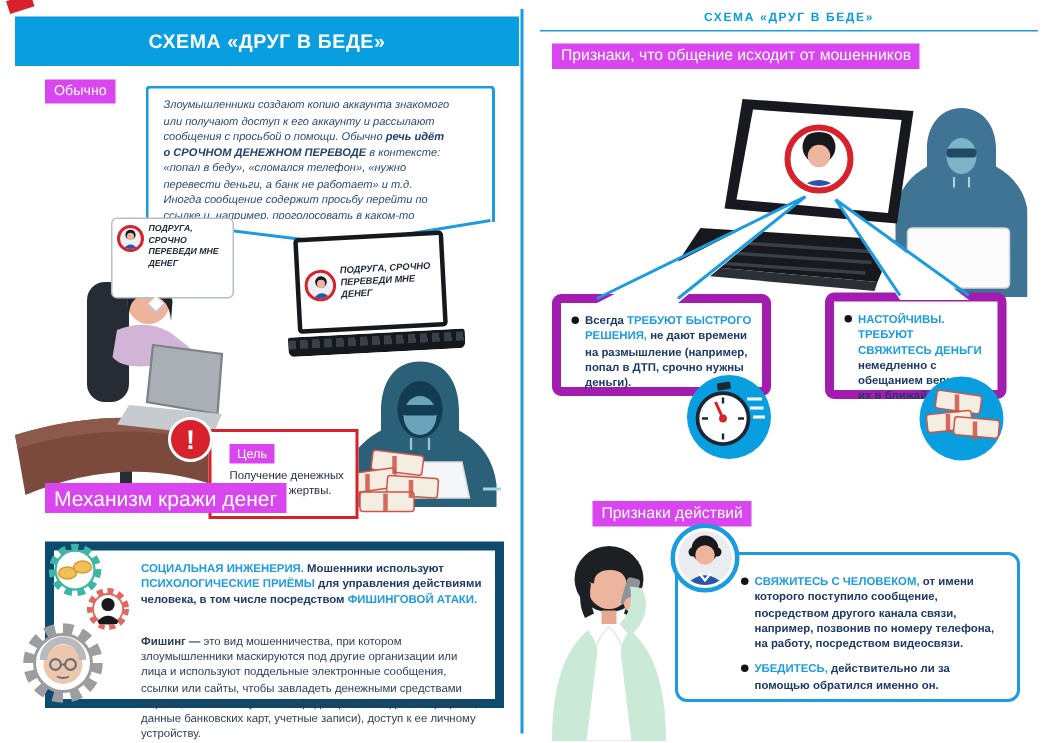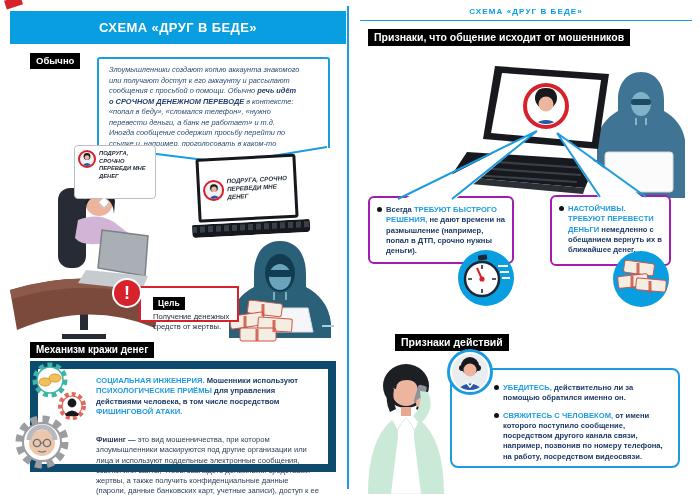--- a/index.html
+++ b/index.html
@@ -1,20 +1,20 @@
 <!DOCTYPE html>
 <html><head>
 <meta charset="utf-8">
 <style>
   *{margin:0;padding:0;box-sizing:border-box}
   html,body{width:700px;height:495px;background:#fff}
   #poster{position:relative;width:700px;height:495px;background:#fff;
           font-family:"Liberation Sans",sans-serif;overflow:hidden}
   .abs{position:absolute}
-  .chip{position:absolute;background:#000000;color:#fff;font-weight:bold;
+  .chip{position:absolute;background:#d946ef;color:#fff;font-weight:normal;
         line-height:1;padding:3px 6px;white-space:nowrap}
   
   .title-banner{left:10px;top:11px;width:336px;height:33px;background:#089ee0;
         color:#fff;font-weight:bold;font-size:13px;letter-spacing:.4px;
         display:flex;align-items:center;justify-content:center}
   .corner-ribbon{left:5px;top:-2px;width:17px;height:9px;background:#d7222b;
         transform:rotate(-18deg)}
   .legend-chip{left:30px;top:53px;font-size:9.5px}
   .legend-bubble{left:97px;top:57px;width:233px;height:91px;background:#fff;
         border:2px solid #1b9ce0;border-bottom:none;border-radius:3px 3px 0 0;
@@ -32,40 +32,40 @@
   .mini-avatar{flex:none;width:18px;height:18px;border-radius:50%;
         border:2px solid #d7222b;background:#eef1f4;overflow:hidden;
         display:flex;align-items:flex-end;justify-content:center}
   .laptop-wrap{left:197px;top:156px;width:106px;transform:rotate(-3deg)}
   .laptop-screen{width:100px;height:64px;border:3px solid #15181d;background:#fff;
         border-radius:3px;display:flex;gap:3px;align-items:center;padding:3px}
   .laptop-base{position:absolute;left:-7px;top:66px;width:118px;height:13px;
         background:#15181d;border-radius:2px 2px 4px 4px;
         background-image:repeating-linear-gradient(90deg,#3a4048 0 5px,#15181d 5px 8px);
         background-size:100% 6px;background-repeat:no-repeat;background-position:0 2px}
-  .goal-box{left:139px;top:286px;width:100px;height:36px;background:#fff;
+  .goal-box{left:139px;top:286px;width:100px;height:60px;background:#fff;
         border:2px solid #d7222b;padding:4px 4px 0 12px}
   .goal-chip{position:static;display:inline-block;font-size:8.5px;padding:2px 5px}
   .goal-text{margin-top:2px;font-size:7.6px;font-weight:normal;color:#1d2a3d;line-height:1.3}
   .excl{left:112px;top:278px;width:30px;height:30px;border-radius:50%;
         background:#d7222b;border:2px solid #fff;color:#fff;font-weight:bold;
         font-size:18px;display:flex;align-items:center;justify-content:center}
-  .mech-chip{left:30px;top:342px;font-size:10px}
+  .mech-chip{left:30px;top:322px;font-size:14px}
   .mech-box{left:30px;top:361px;width:306px;height:111px;background:#fff;
-        border:8px solid #0c4a6e;padding:7px 8px 0 58px}
+        border:6px solid #0c4a6e;padding:7px 8px 0 58px}
   .para{font-size:7.6px;line-height:1.35;color:#1d3a66;font-weight:bold}
   .para2{margin-top:18px;font-size:7.6px;line-height:1.35;color:#2c3f58}
   .blue{color:#1d9ce0}
   
   .divider{left:347px;top:6px;width:2px;height:483px;background:#1b9ce0}
   .r-header{left:352px;top:7px;width:348px;text-align:center;color:#089ee0;
         font-weight:bold;font-size:8px;letter-spacing:1.1px}
   .r-rule{left:360px;top:20px;width:332px;border-top:1.5px solid #1b9ce0}
   .signs-chip{left:368px;top:29px;font-size:10.5px}
-  .sign-box{position:absolute;background:#fff;border:2px solid #a21caf;border-radius:6px;
+  .sign-box{position:absolute;background:#fff;border:6px solid #a21caf;border-radius:6px;
         padding:7px 7px 0 7px}
   .bullet{display:flex;gap:4px}
   .dot{flex:none;width:5px;height:5px;border-radius:50%;background:#101418;margin-top:2px}
   .btext{font-size:7.6px;line-height:1.35;font-weight:bold;color:#1d3a66}
   .algo-chip{left:395px;top:334px;font-size:10.5px}
   .action-box{left:450px;top:368px;width:230px;height:100px;background:#fff;
         border:2px solid #1b9ce0;border-radius:8px;padding:13px 8px 0 42px}
   .action-box .bullet + .bullet{margin-top:7px}
   .contact-avatar{left:447px;top:349px;width:46px;height:46px;border-radius:50%;
         background:#fff;border:3px solid #1b9ce0;display:flex;align-items:center;justify-content:center}
@@ -214,21 +214,21 @@
 
   <div class="sign-box" style="left:368px;top:196px;width:146px;height:68px">
     <div class="bullet">
       <span class="dot"></span>
       <span class="btext"><span>Всегда </span><span class="blue">ТРЕБУЮТ БЫСТРОГО РЕШЕНИЯ,</span><span> не дают времени на размышление (например, попал в ДТП, срочно нужны деньги).</span></span>
     </div>
   </div>
   <div class="sign-box" style="left:550px;top:195px;width:121px;height:71px">
     <div class="bullet">
       <span class="dot"></span>
-      <span class="btext"><span class="blue">НАСТОЙЧИВЫ. ТРЕБУЮТ ПЕРЕВЕСТИ ДЕНЬГИ</span><span> немедленно с обещанием вернуть их в ближайшее денег.</span></span>
+      <span class="btext"><span class="blue">НАСТОЙЧИВЫ. ТРЕБУЮТ СВЯЖИТЕСЬ ДЕНЬГИ</span><span> немедленно с обещанием вернуть их в ближайшее денег.</span></span>
     </div>
   </div>
 
   <svg class="abs" style="left:350px;top:125px" width="350" height="80" viewBox="0 0 350 80">
     <polygon points="187,6 48,77 102,77" fill="#ffffff"></polygon>
     <path d="M187,6 L48,74 M187,6 L102,74" stroke="#1b9ce0" stroke-width="2" fill="none"></path>
     <polygon points="207,8 250,75 296,75" fill="#ffffff"></polygon>
     <path d="M207,8 L250,72 M207,8 L296,72" stroke="#1b9ce0" stroke-width="2" fill="none"></path>
   </svg>
 
@@ -250,25 +250,25 @@
       <rect x="26" y="31" width="30" height="12" rx="2" transform="rotate(5 41 37)"></rect>
     </g>
     <path d="M28,15 v12 M22,28 v12 M40,33 v12" stroke="#cf5448" stroke-width="3" opacity=".85"></path>
   </svg>
 
   <div class="chip algo-chip">Признаки действий</div>
 
   <div class="abs action-box">
     <div class="bullet">
       <span class="dot"></span>
+      <span class="btext"><span class="blue">СВЯЖИТЕСЬ С ЧЕЛОВЕКОМ,</span><span> от имени которого поступило сообщение, посредством другого канала связи, например, позвонив по номеру телефона, на работу, посредством видеосвязи.</span></span>
+    </div>
+    <div class="bullet">
+      <span class="dot"></span>
       <span class="btext"><span class="blue">УБЕДИТЕСЬ,</span><span> действительно ли за помощью обратился именно он.</span></span>
-    </div>
-    <div class="bullet">
-      <span class="dot"></span>
-      <span class="btext"><span class="blue">СВЯЖИТЕСЬ С ЧЕЛОВЕКОМ,</span><span> от имени которого поступило сообщение, посредством другого канала связи, например, позвонив по номеру телефона, на работу, посредством видеосвязи.</span></span>
     </div>
   </div>
 
   <div class="abs contact-avatar">
     <span class="inner">
       <svg width="36" height="36" viewBox="0 0 36 36">
         <circle cx="18" cy="12" r="9" fill="#17191d"></circle>
         <circle cx="10" cy="14" r="3" fill="#17191d"></circle>
         <circle cx="26" cy="14" r="3" fill="#17191d"></circle>
         <circle cx="18" cy="16" r="6.5" fill="#eeb59e"></circle>

